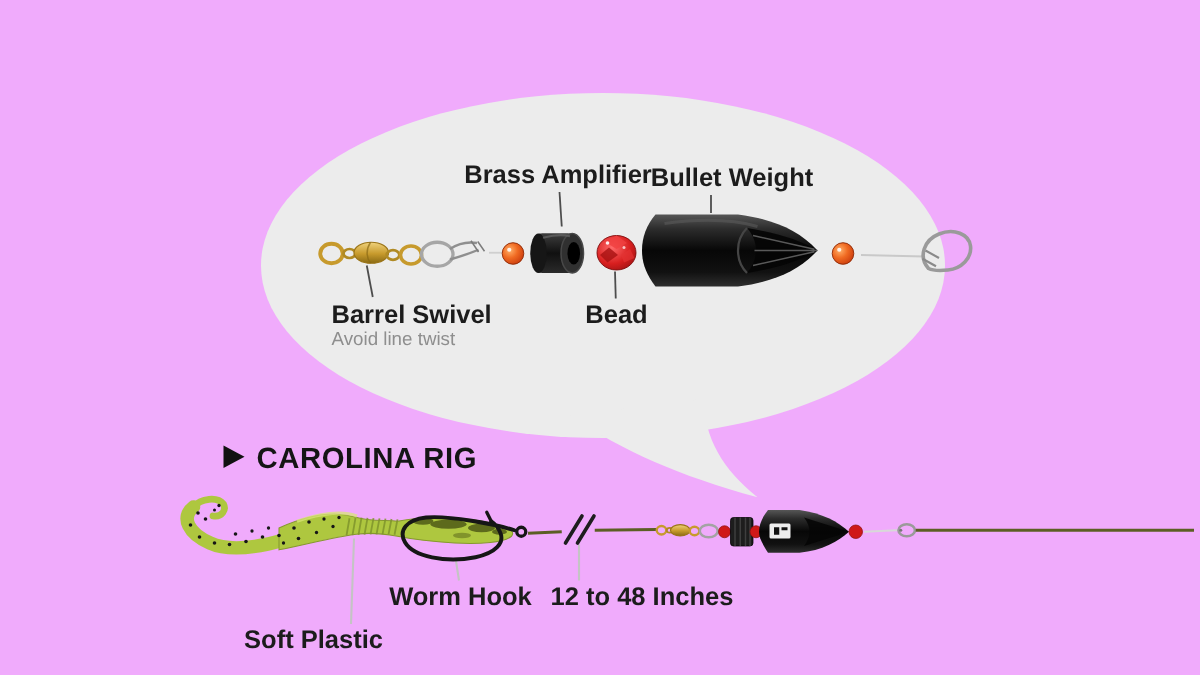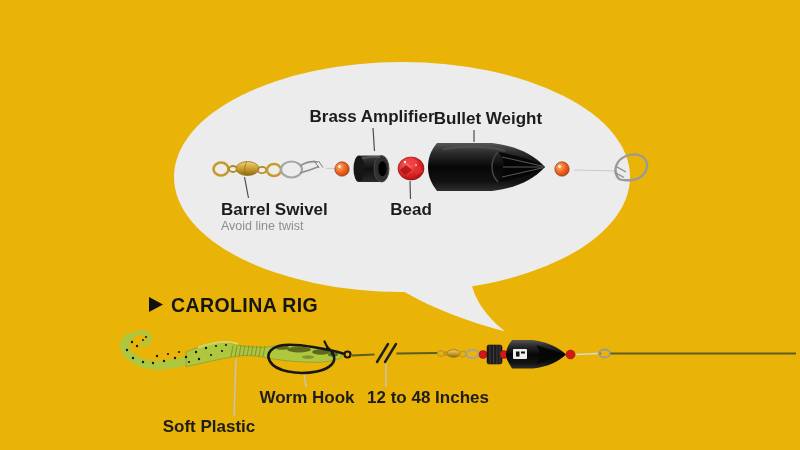--- a/index.html
+++ b/index.html
@@ -1,16 +1,16 @@
 <!DOCTYPE html>
 <html><head>
 <meta charset="utf-8">
 <style>
   html,body{margin:0;padding:0;background:#ffffff;}
-  .stage{position:relative;width:800px;height:450px;background:#eab308;overflow:hidden;
+  .stage{position:relative;width:800px;height:450px;background:#f0abfc;overflow:hidden;
          font-family:"Liberation Sans",sans-serif;}
   svg{display:block;}
   .lbl{font-family:"Liberation Sans",sans-serif;font-weight:700;font-size:17px;fill:#1c1c1c;}
   .lbl-note{font-family:"Liberation Sans",sans-serif;font-weight:400;font-size:12.5px;fill:#8e8e8e;}
   .lbl-title{font-family:"Liberation Sans",sans-serif;font-weight:700;font-size:19.5px;
              letter-spacing:.4px;fill:#151515;}
 </style>
 </head>
 <body>
 

